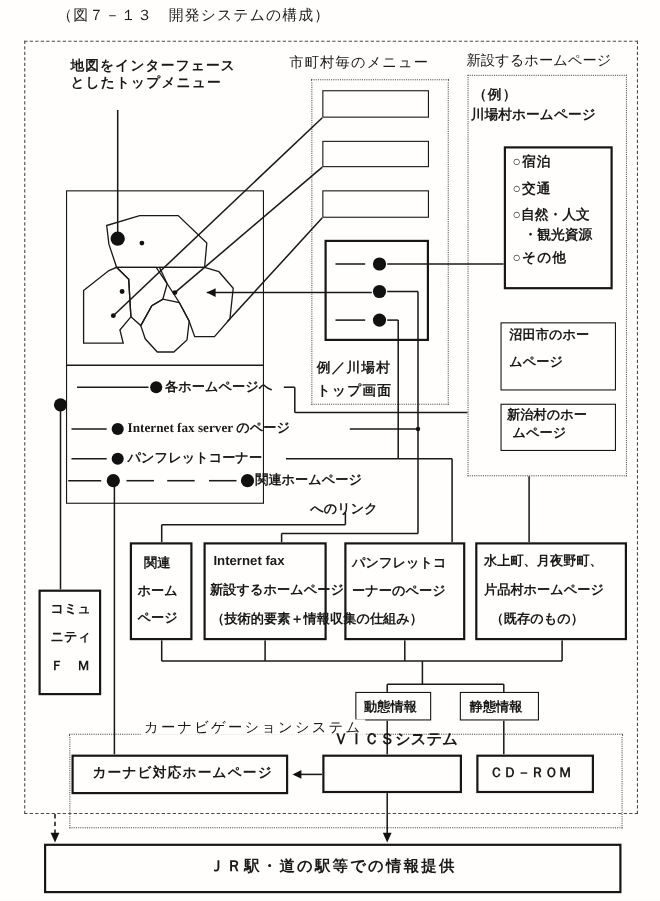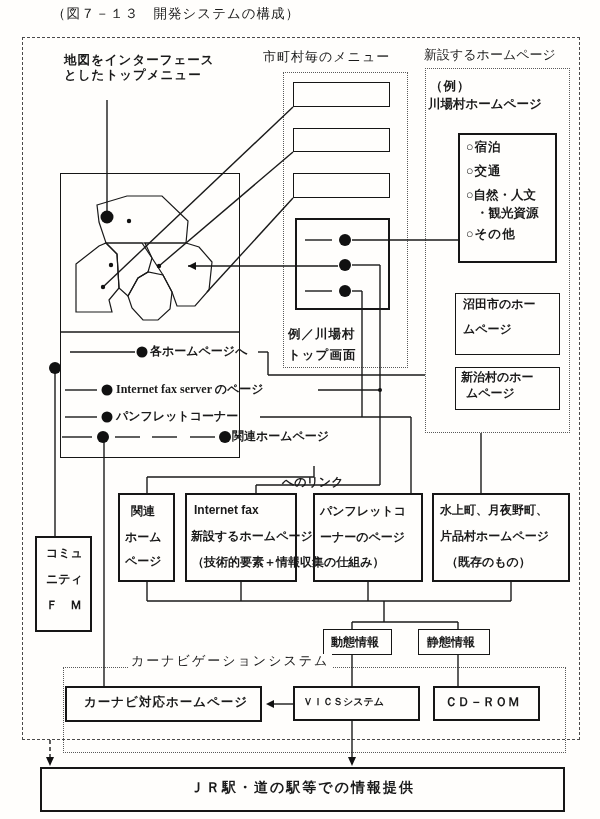--- a/index.html
+++ b/index.html
@@ -152,21 +152,21 @@
   <div class="t sm" style="left:461px;top:371px;">新治村のホー</div>
   <div class="t sm" style="left:466px;top:387px;">ムページ</div>
 
   <div class="t bx" style="left:288px;top:328px;">例／川場村</div>
   <div class="t bx" style="left:288px;top:349px;">トップ画面</div>
 
   <div class="t sm" style="left:150px;top:345px;">各ホームページへ</div>
   <div class="t sm" style="left:116px;top:383px;font-family:'Liberation Serif','DejaVu Serif',serif;">Internet fax server のページ</div>
   <div class="t sm" style="left:116px;top:410px;">パンフレットコーナー</div>
   <div class="t sm" style="left:232px;top:430px;">関連ホームページ</div>
-  <div class="t sm" style="left:282px;top:476px;">へのリンク</div>
+  <div class="t sm" style="left:282px;top:456px;">へのリンク</div>
 
   <div class="t sm" style="left:46px;top:547px;">コミュ</div>
   <div class="t sm" style="left:46px;top:573px;">ニティ</div>
   <div class="t sm" style="left:46px;top:599px;">Ｆ　Ｍ</div>
 
   <div class="t sm" style="left:131px;top:505px;">関連</div>
   <div class="t sm" style="left:125px;top:531px;">ホーム</div>
   <div class="t sm" style="left:125px;top:555px;">ページ</div>
 
   <div class="t sm" style="left:194px;top:504px;font-family:Liberation Sans, sans-serif;text-align:right;">Internet fax</div>
@@ -178,18 +178,18 @@
 
   <div class="t sm" style="left:440px;top:504px;">水上町、月夜野町、</div>
   <div class="t sm" style="left:440px;top:530px;">片品村ホームページ</div>
   <div class="t sm" style="left:446px;top:556px;">（既存のもの）</div>
 
   <div class="t sm" style="left:331px;top:636px;font-weight:bold;">動態情報</div>
   <div class="t sm" style="left:427px;top:636px;font-weight:bold;">静態情報</div>
 
   <div class="t hd" style="left:128px;top:654px;background:#fffefc;padding:0 3px;letter-spacing:2px;">カーナビゲーションシステム</div>
   <div class="t sm" style="left:84px;top:696px;font-size:12.5px;letter-spacing:1px;">カーナビ対応ホームページ</div>
-  <div class="t sm" style="left:303px;top:696px;font-size:10px;">ＶＩＣＳシステム</div>
+  <div class="t sm" style="left:303px;top:664px;font-size:14px;">ＶＩＣＳシステム</div>
   <div class="t sm" style="left:445px;top:696px;font-size:12.5px;">ＣＤ－ＲＯＭ</div>
 
   <div class="t" style="left:40px;top:780px;width:525px;text-align:center;font-size:14px;font-weight:bold;letter-spacing:2px;">ＪＲ駅・道の駅等での情報提供</div>
 
 </div>
 
 </body></html>

